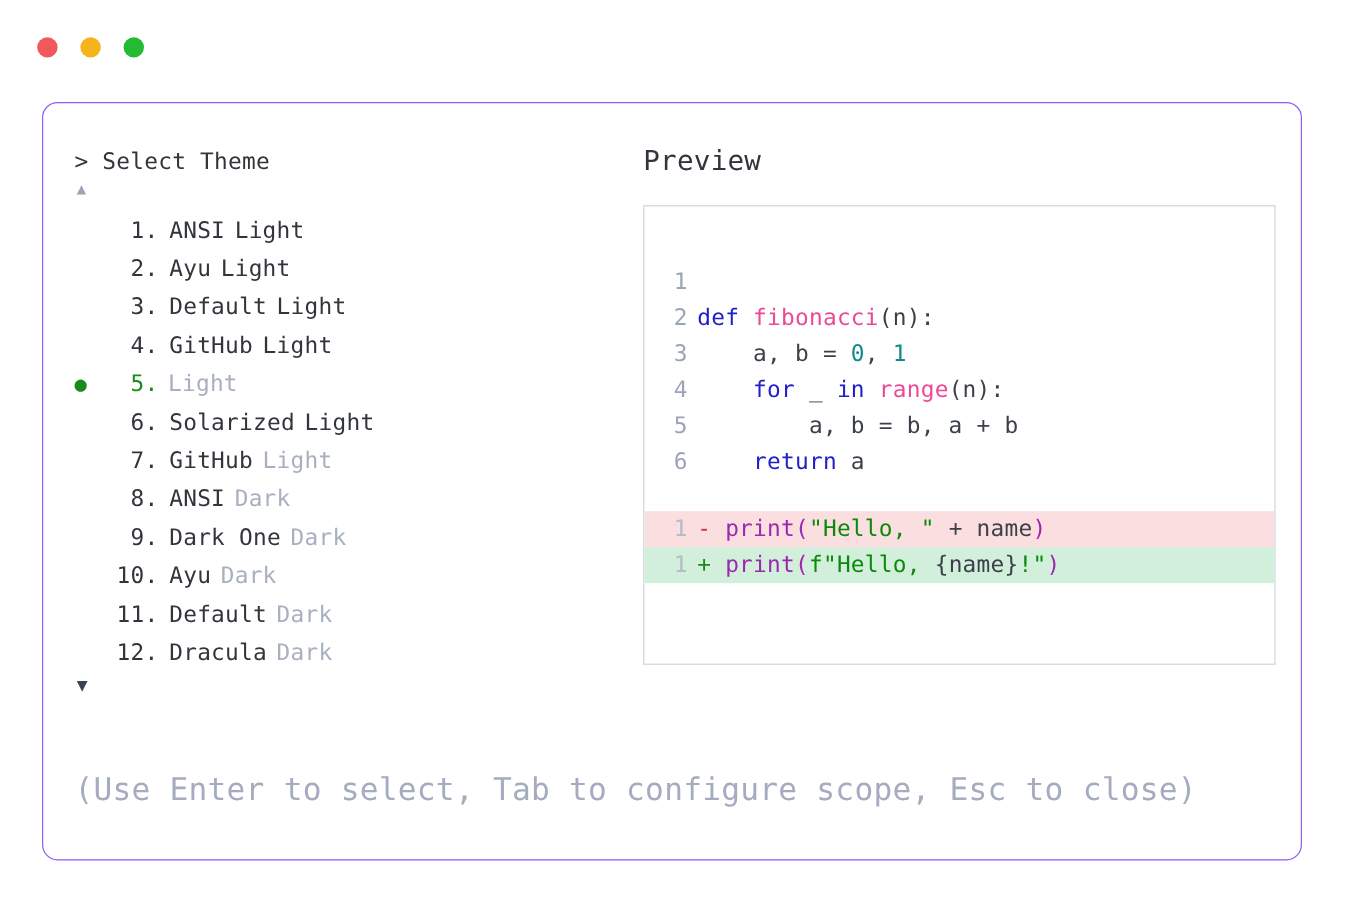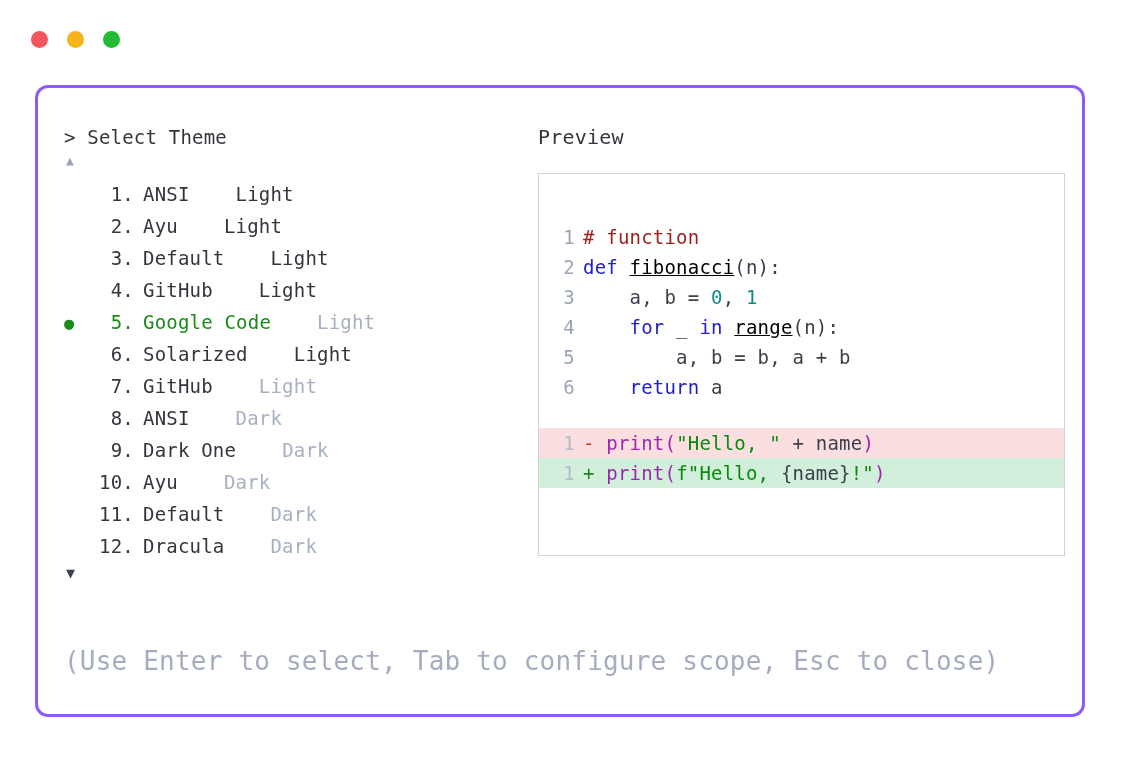--- a/index.html
+++ b/index.html
@@ -32,21 +32,21 @@
   .dot-green  { background: #22bb33; }
 
   
   .card {
     position: absolute;
     left: 35px;
     top: 85px;
     width: 1050px;
     height: 632px;
     box-sizing: border-box;
-    border: 3px solid #8b5cf6;
+    border: 1px solid #8b5cf6;
     border-radius: 13px;
     background: #ffffff;
   }
 
   .card-inner {
     position: relative;
     width: 100%;
     height: 100%;
   }
 
@@ -99,21 +99,21 @@
     text-align: left;
     color: #1a8a1a;
     font-size: 17px;
   }
   .num-cell {
     width: 42px;
     flex: 0 0 42px;
     text-align: right;
   }
   .name-cell { padding-left: 9px; }
-  .suffix-cell { padding-left: 8px; margin-left: 38px; }
+  .suffix-cell { padding-left: 8px; }
 
   .sel .num-cell,
   .sel .name-cell { color: #1a8a1a; }
   .suffix-dim { color: #a8b0c0; }
   .suffix-strong { color: #32363c; }
 
   .hint {
     position: absolute;
     left: 26px;
     top: 558px;
@@ -124,21 +124,21 @@
   }
 
   
   .right-col {
     position: absolute;
     left: 500px;
     top: 36px;
     width: 530px;
   }
   .preview-label {
-    font-size: 20px;
+    font-size: 23px;
     color: #32363c;
     letter-spacing: 0.2px;
     line-height: 26px;
   }
   .preview-box {
     margin-top: 23px;
     box-sizing: border-box;
     width: 527px;
     height: 383px;
     border: 1px solid #cdd4e0;
@@ -173,21 +173,21 @@
               font-size: 19px; white-space: pre; letter-spacing: 0.2px; }
   .diff-row .ln { color: #b4bbc9; }
   .diff-del { background: #fadee0; }
   .diff-add { background: #d2efdb; }
   .sign-del { color: #c0392b; }
   .sign-add { color: #1a8a1a; }
 
   
   .tok-comment { color: #a0201d; }
   .tok-kw      { color: #2020c8; }
-  .tok-fn      { color: #000000; text-decoration: underline; }
+  .tok-fn      { color: #ec4899; }
   .tok-num     { color: #118a8a; }
   .tok-str     { color: #0a8a0a; }
   .tok-builtin { color: #9c27b0; }
   .tok-plain   { color: #3b4049; }
 </style>
 </head>
 <body>
 
 <div class="traffic-lights">
   <div class="dot dot-red"></div>
@@ -202,40 +202,40 @@
 
       <div class="prompt-row"><span class="prompt-caret">&gt;</span><span> </span><span>Select Theme</span></div>
 
       <div class="scroll-arrow up">▲</div>
 
       <div class="theme-list" id="theme-list">
           <div class="theme-row"><span class="bullet-cell"> </span><span class="num-cell">1.</span><span class="name-cell">ANSI</span><span class="suffix-cell suffix-strong">Light</span></div>
           <div class="theme-row"><span class="bullet-cell"> </span><span class="num-cell">2.</span><span class="name-cell">Ayu</span><span class="suffix-cell suffix-strong">Light</span></div>
           <div class="theme-row"><span class="bullet-cell"> </span><span class="num-cell">3.</span><span class="name-cell">Default</span><span class="suffix-cell suffix-strong">Light</span></div>
           <div class="theme-row"><span class="bullet-cell"> </span><span class="num-cell">4.</span><span class="name-cell">GitHub</span><span class="suffix-cell suffix-strong">Light</span></div>
-          <div class="theme-row sel"><span class="bullet-cell">●</span><span class="num-cell">5.</span><span class="name-cell">Google Code</span><span class="suffix-cell suffix-dim">Light</span></div>
+          <div class="theme-row sel"><span class="bullet-cell">●</span><span class="num-cell">5.</span><span class="suffix-cell suffix-dim">Light</span></div>
           <div class="theme-row"><span class="bullet-cell"> </span><span class="num-cell">6.</span><span class="name-cell">Solarized</span><span class="suffix-cell suffix-strong">Light</span></div>
           <div class="theme-row"><span class="bullet-cell"> </span><span class="num-cell">7.</span><span class="name-cell">GitHub</span><span class="suffix-cell suffix-dim">Light</span></div>
           <div class="theme-row"><span class="bullet-cell"> </span><span class="num-cell">8.</span><span class="name-cell">ANSI</span><span class="suffix-cell suffix-dim">Dark</span></div>
           <div class="theme-row"><span class="bullet-cell"> </span><span class="num-cell">9.</span><span class="name-cell">Dark One</span><span class="suffix-cell suffix-dim">Dark</span></div>
           <div class="theme-row"><span class="bullet-cell"> </span><span class="num-cell">10.</span><span class="name-cell">Ayu</span><span class="suffix-cell suffix-dim">Dark</span></div>
           <div class="theme-row"><span class="bullet-cell"> </span><span class="num-cell">11.</span><span class="name-cell">Default</span><span class="suffix-cell suffix-dim">Dark</span></div>
           <div class="theme-row"><span class="bullet-cell"> </span><span class="num-cell">12.</span><span class="name-cell">Dracula</span><span class="suffix-cell suffix-dim">Dark</span></div>
         </div>
 
       <div class="scroll-arrow down">▼</div>
     </div>
 
     <div class="hint">(Use Enter to select, Tab to configure scope, Esc to close)</div>
 
     <div class="right-col">
       <div class="preview-label">Preview</div>
       <div class="preview-box">
         <div id="code-body">
-            <div class="code-line"><span class="ln">1</span><span class="code-text"><span class="tok-comment"># function</span></span></div>
+            <div class="code-line"><span class="ln">1</span></div>
             <div class="code-line"><span class="ln">2</span><span class="code-text"><span class="tok-kw">def </span><span class="tok-fn">fibonacci</span><span class="tok-plain">(n):</span></span></div>
             <div class="code-line"><span class="ln">3</span><span class="code-text"><span class="tok-plain">    a, b = </span><span class="tok-num">0</span><span class="tok-plain">, </span><span class="tok-num">1</span></span></div>
             <div class="code-line"><span class="ln">4</span><span class="code-text"><span class="tok-plain">    </span><span class="tok-kw">for</span><span class="tok-plain"> _ </span><span class="tok-kw">in</span><span class="tok-plain"> </span><span class="tok-fn">range</span><span class="tok-plain">(n):</span></span></div>
             <div class="code-line"><span class="ln">5</span><span class="code-text"><span class="tok-plain">        a, b = b, a + b</span></span></div>
             <div class="code-line"><span class="ln">6</span><span class="code-text"><span class="tok-plain">    </span><span class="tok-kw">return</span><span class="tok-plain"> a</span></span></div>
           </div>
         <div class="blank-line"></div>
         <div id="diff-body">
             <div class="diff-row diff-del"><span class="ln">1</span><span class="sign-del">- </span><span><span class="tok-builtin">print</span><span class="tok-builtin">(</span><span class="tok-str">"Hello, "</span><span class="tok-plain"> + name</span><span class="tok-builtin">)</span></span></div>
             <div class="diff-row diff-add"><span class="ln">1</span><span class="sign-add">+ </span><span><span class="tok-builtin">print</span><span class="tok-builtin">(</span><span class="tok-str">f"Hello, </span><span class="tok-plain">{name}</span><span class="tok-str">!"</span><span class="tok-builtin">)</span></span></div>

